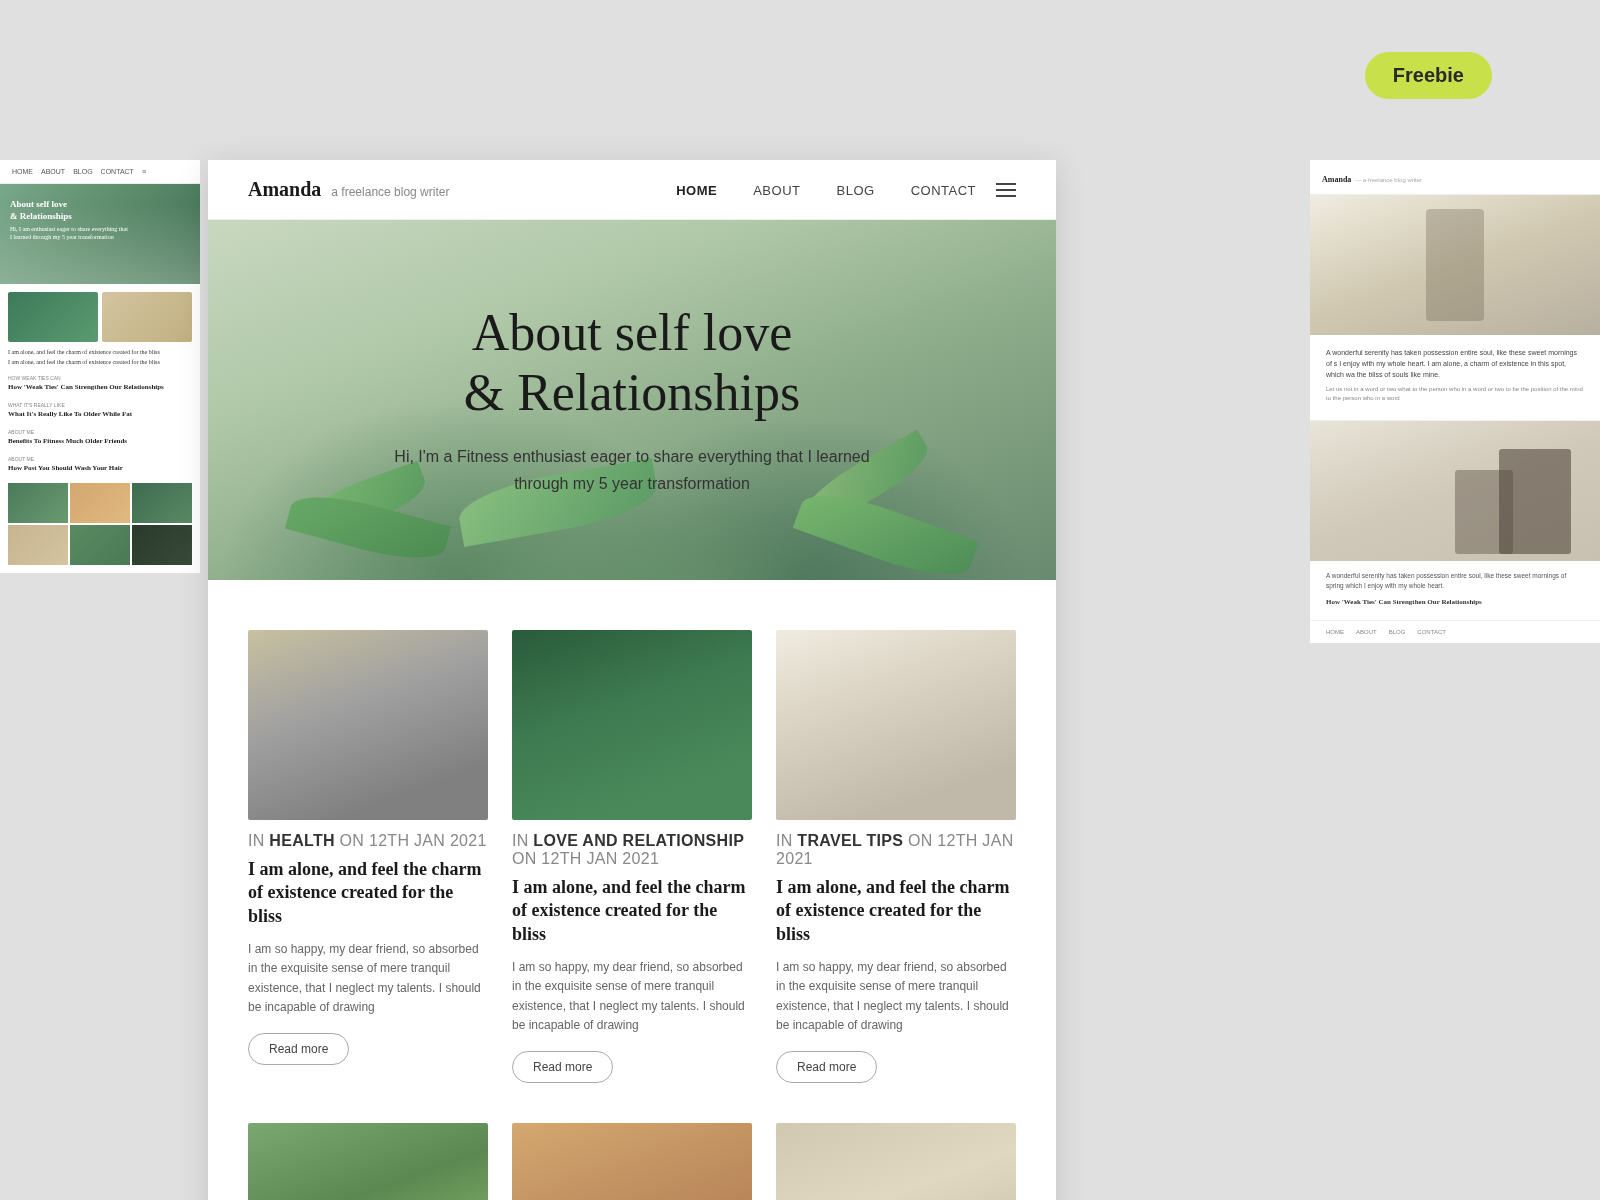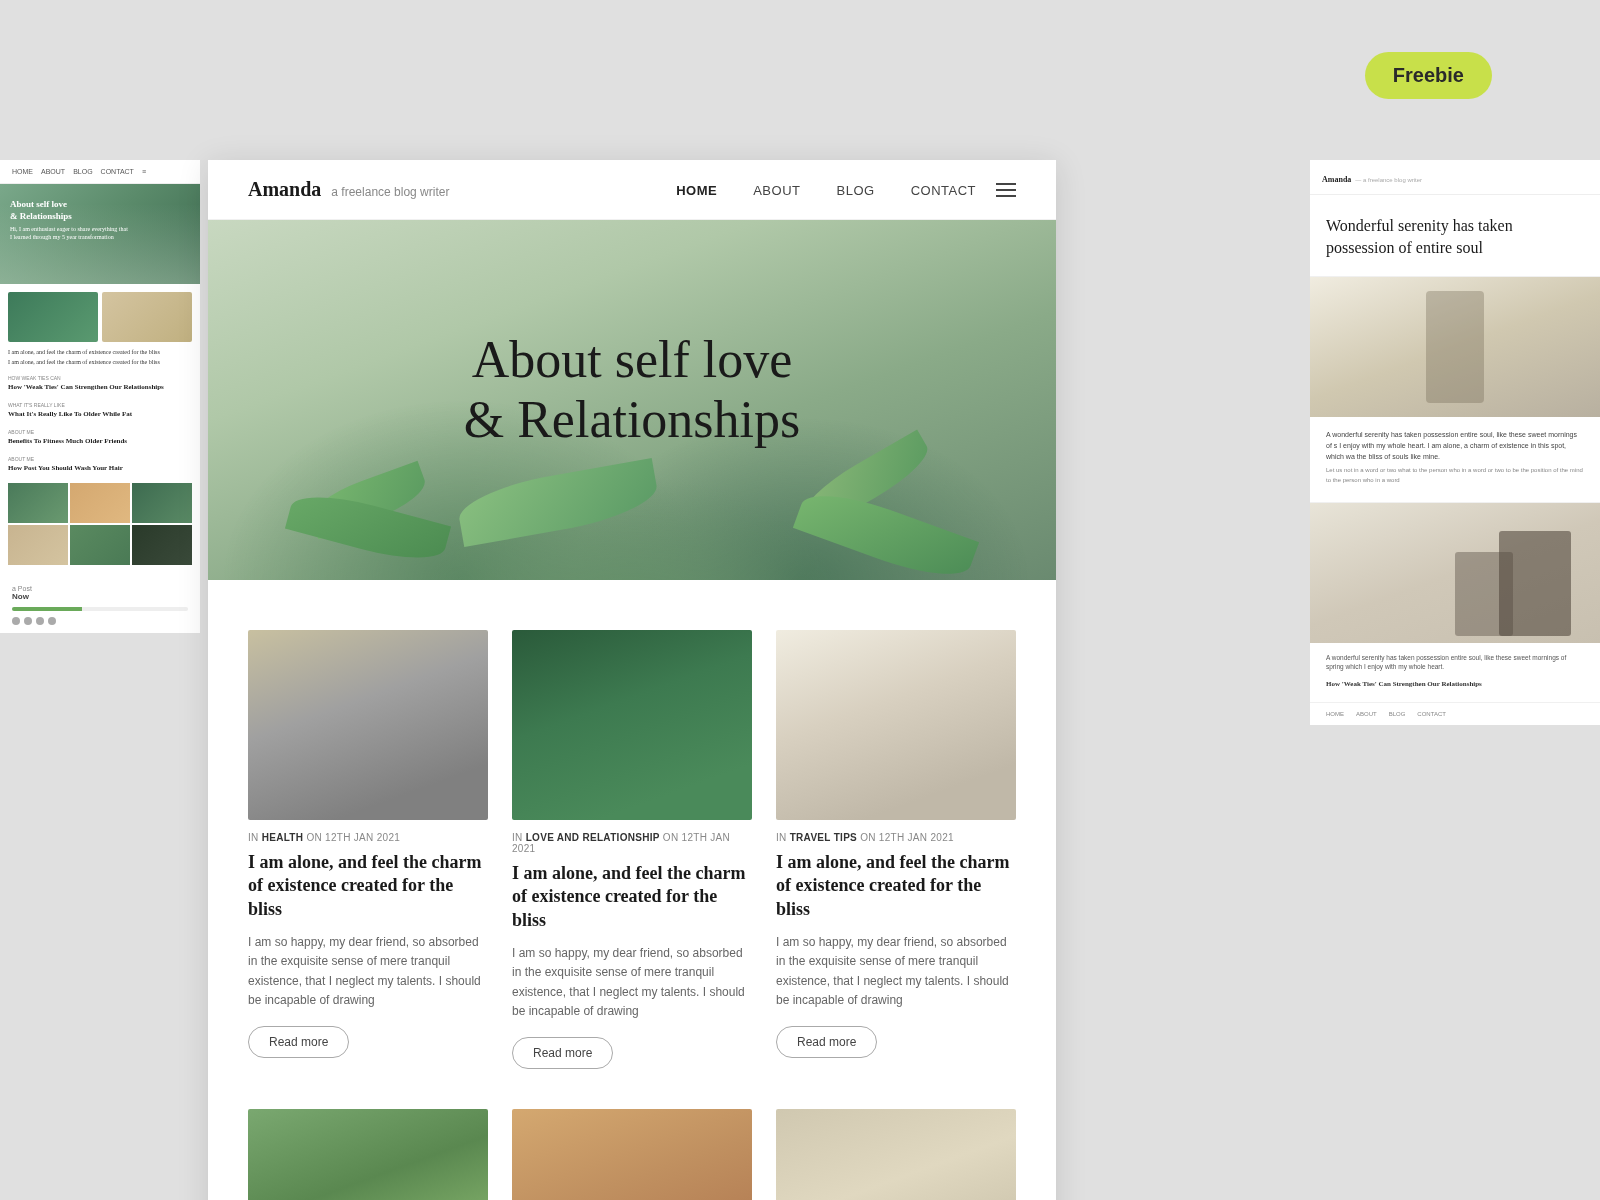--- a/index.html
+++ b/index.html
@@ -346,21 +346,21 @@
     .blog-card-img.water-bottle {
       background: linear-gradient(160deg, #c8c0a0 0%, #a0a0a0 40%, #808080 80%);
     }
     .blog-card-img.succulents {
       background: linear-gradient(160deg, #2a5a3a 0%, #3d7a50 40%, #4a8a5a 80%);
     }
     .blog-card-img.products-beauty {
       background: linear-gradient(160deg, #f0ece0 0%, #d8d0c0 40%, #c0b8a8 80%);
     }
     .blog-card-meta {
-      font-size: 10px;
+      font-size: 16px;
       color: #888;
       font-family: Arial, sans-serif;
       margin-bottom: 8px;
       text-transform: uppercase;
       letter-spacing: 0.3px;
     }
     .blog-card-meta .category {
       color: #333;
       font-weight: bold;
     }
@@ -602,33 +602,20 @@
       <div class="left-image-grid">
         <div class="left-image-cell green1"></div>
         <div class="left-image-cell skin"></div>
         <div class="left-image-cell green2"></div>
         <div class="left-image-cell beige"></div>
         <div class="left-image-cell plant"></div>
         <div class="left-image-cell dark"></div>
       </div>
     </div>
 
-    <div class="live-post-now">
-      <div style="font-size:7px;color:#888;font-family:Arial,sans-serif;">a Post</div>
-      <div class="label">Now</div>
-      <div class="live-post-progress">
-        <div class="live-post-progress-bar"></div>
-      </div>
-      <div class="footer-social">
-        <div class="footer-social-icon"></div>
-        <div class="footer-social-icon"></div>
-        <div class="footer-social-icon"></div>
-        <div class="footer-social-icon"></div>
-      </div>
-    </div>
   </div>
 </div>
 
 <div class="main-preview">
 
   <nav class="main-navbar">
     <div class="brand">
       <span class="brand-name">Amanda</span>
       <span class="brand-tagline">a freelance blog writer</span>
     </div>
@@ -650,20 +637,21 @@
     <div class="leaf leaf1"></div>
     <div class="leaf leaf2"></div>
     <div class="leaf leaf3"></div>
     <div class="leaf leaf4"></div>
     <div class="leaf leaf5"></div>
     <div class="hero-text-block">
       <h1 class="hero-title">
         <span>About self love</span><br>
         <span>&amp; Relationships</span>
       </h1>
+      <p class="hero-subtitle">Hi, I'm a Fitness enthusiast eager to share everything that I learned through my 5 year transformation</p>
     </div>
   </div>
 
   <div class="blog-grid-section">
 
     <div class="blog-cards-row">
 
       <div class="blog-card">
         <div class="blog-card-img water-bottle"></div>
         <div class="blog-card-meta">
@@ -704,23 +692,20 @@
 </div>
 
 <div class="right-preview">
 
   <div class="right-nav-bar">
     <span class="right-brand-text">Amanda</span>
     <span class="right-tagline-text"> — </span>
     <span class="right-tagline-text">a freelance blog writer</span>
   </div>
 
-  <div class="right-hero-quote">
-    <p class="right-hero-quote-text">Wonderful serenity has taken possession of entire soul</p>
-  </div>
 
   <div class="right-product-img"></div>
 
   <div class="right-text-body">
     <p>A wonderful serenity has taken possession entire soul, like these sweet mornings of s I enjoy with my whole heart. I am alone, a charm of existence in this spot, which wa the bliss of souls like mine.</p>
     <p class="small">Let us not in a word or two what to the person who in a word or two to be the position of the mind to the person who in a word</p>
   </div>
 
   <div class="right-beauty-products-img"></div>
 

